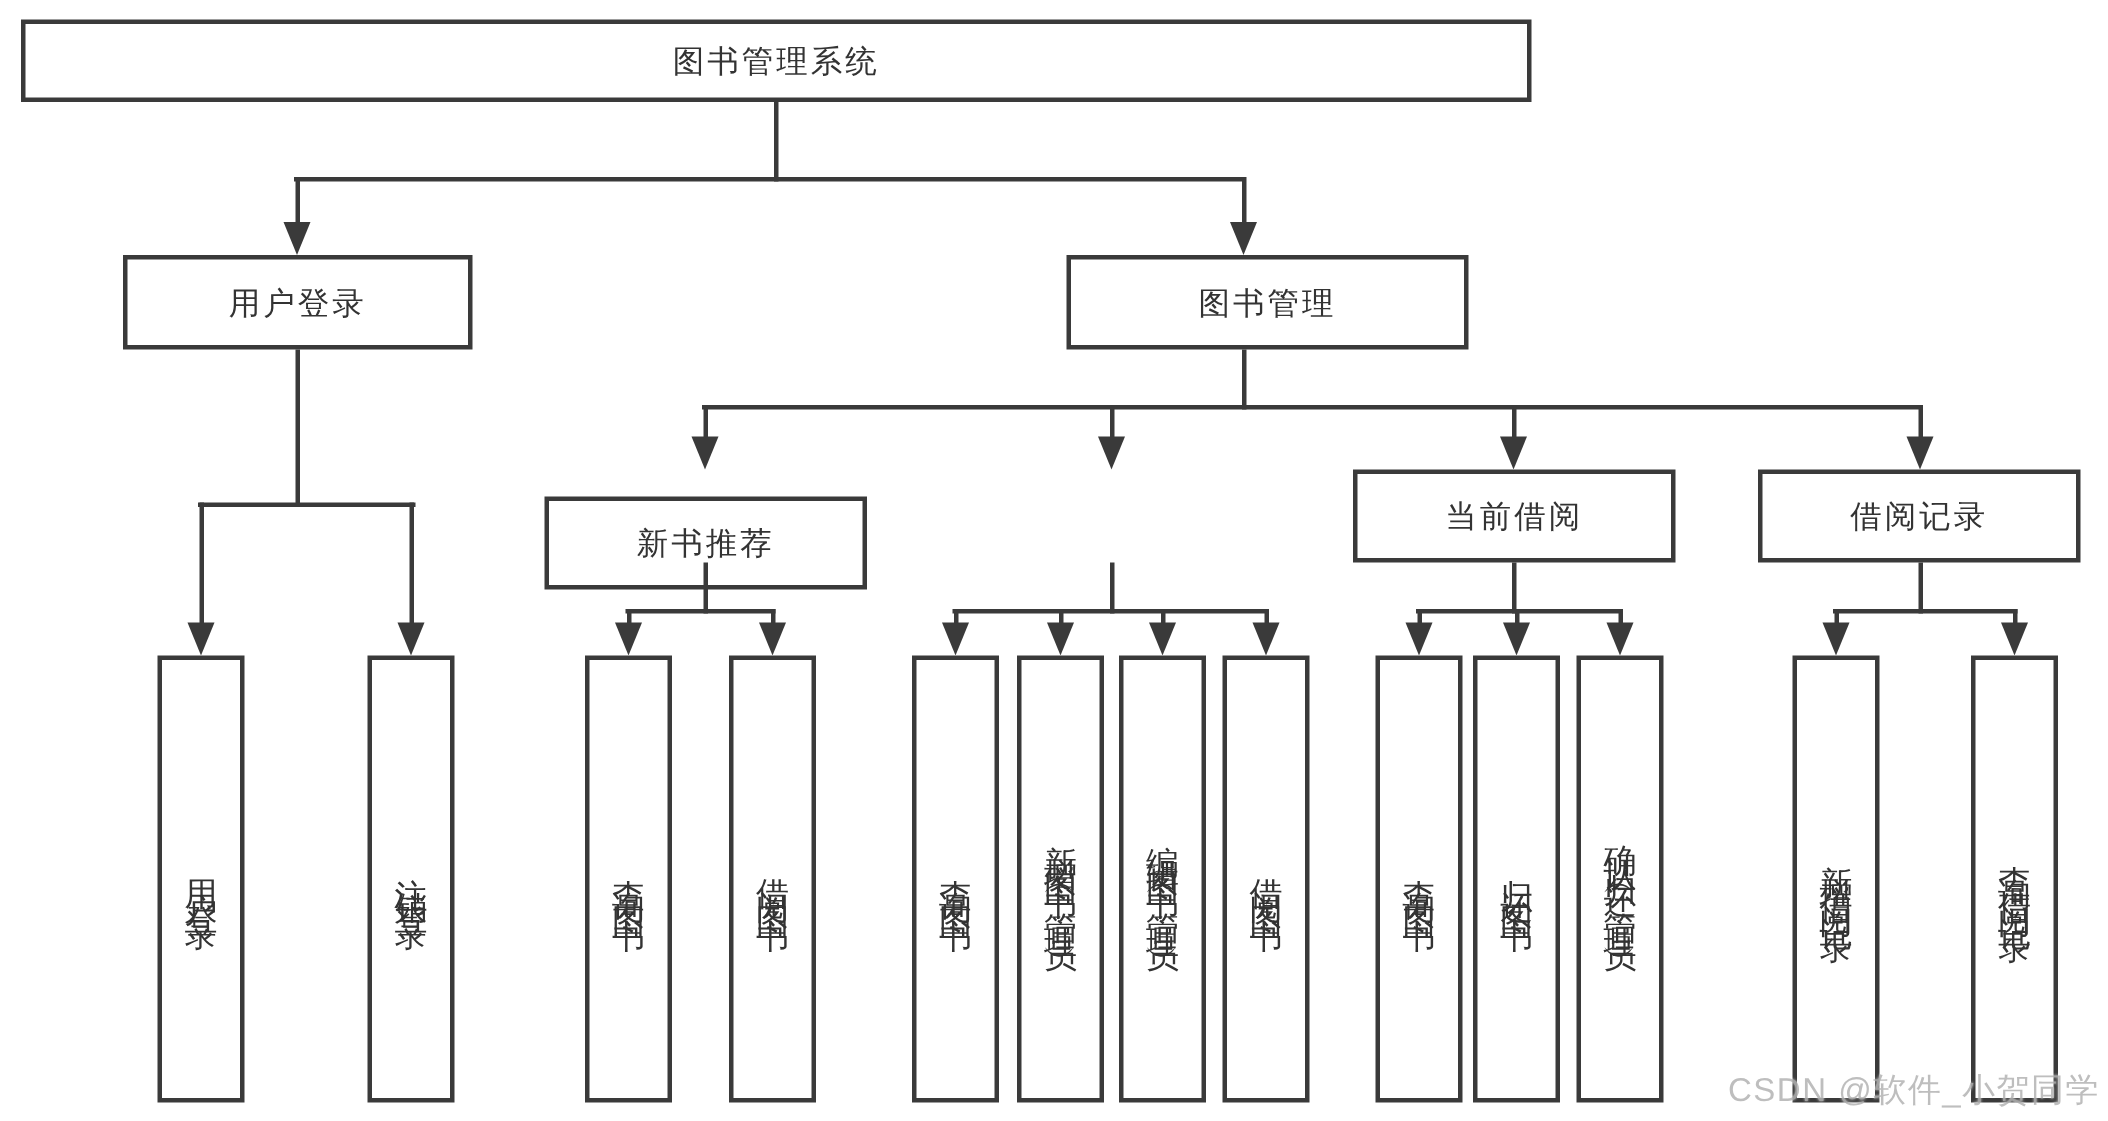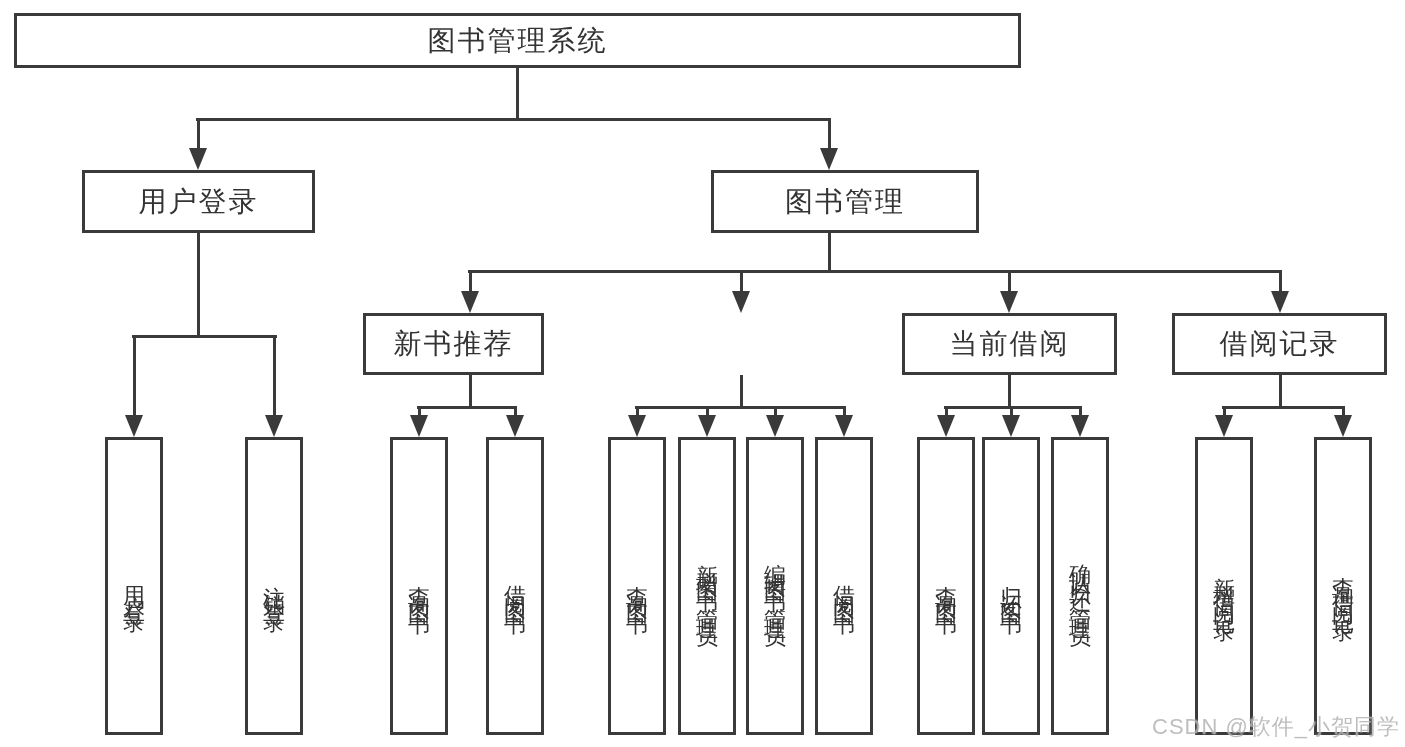--- a/index.html
+++ b/index.html
@@ -21,21 +21,21 @@
   .box {
     position: absolute;
     border: 3px solid var(--line);
     background: #fff;
     display: flex;
     align-items: center;
     justify-content: center;
   }
   .label {
     color: var(--text);
-    font-size: 28px;
+    font-size: 21px;
     letter-spacing: 2px;
     white-space: nowrap;
   }
   .vbox .label {
     writing-mode: vertical-rl;
     font-size: 22px;
     letter-spacing: 9px;
     line-height: 1;
     white-space: normal;
   }
@@ -95,21 +95,21 @@
   <div class="hline" style="left:468px; top:270px; width:814px;"></div>
   <div class="vline" style="left:469px; top:270px; height:25px;"></div>
   <div class="arrow" style="left:461px; top:291px;"></div>
   <div class="vline" style="left:740px; top:270px; height:25px;"></div>
   <div class="arrow" style="left:732px; top:291px;"></div>
   <div class="vline" style="left:1008px; top:270px; height:25px;"></div>
   <div class="arrow" style="left:1000px; top:291px;"></div>
   <div class="vline" style="left:1279px; top:270px; height:25px;"></div>
   <div class="arrow" style="left:1271px; top:291px;"></div>
 
-  <div class="box hbox" style="left:363px; top:313px; width:181px; height:62px;">
+  <div class="box hbox" style="left:363px; top:331px; width:215px; height:62px;">
     <span class="label">新书推荐</span>
   </div>
   <div class="box hbox" style="left:902px; top:313px; width:215px; height:62px;">
     <span class="label">当前借阅</span>
   </div>
   <div class="box hbox" style="left:1172px; top:313px; width:215px; height:62px;">
     <span class="label">借阅记录</span>
   </div>
 
   <div class="vline" style="left:469px; top:375px; height:34px;"></div>

